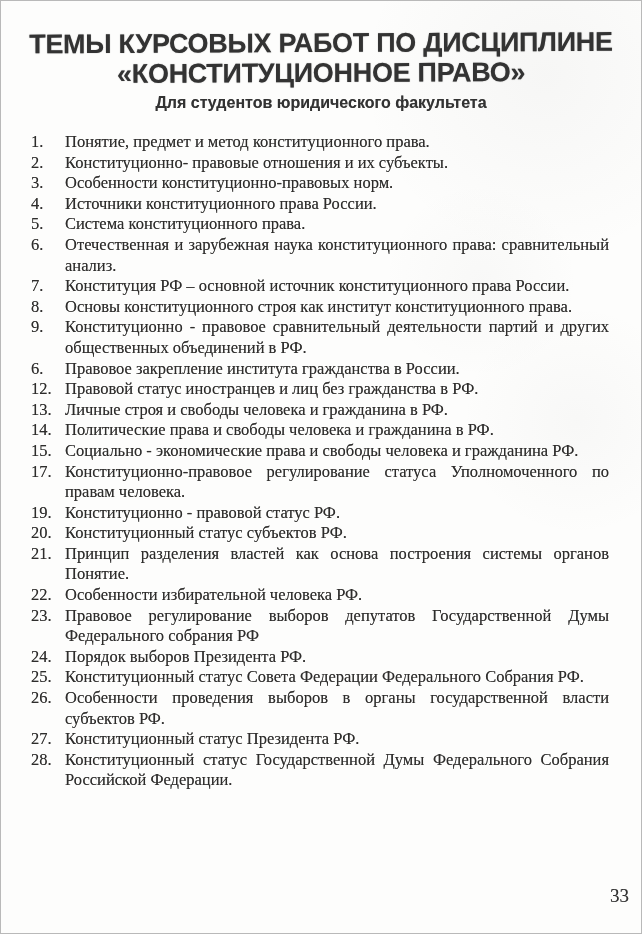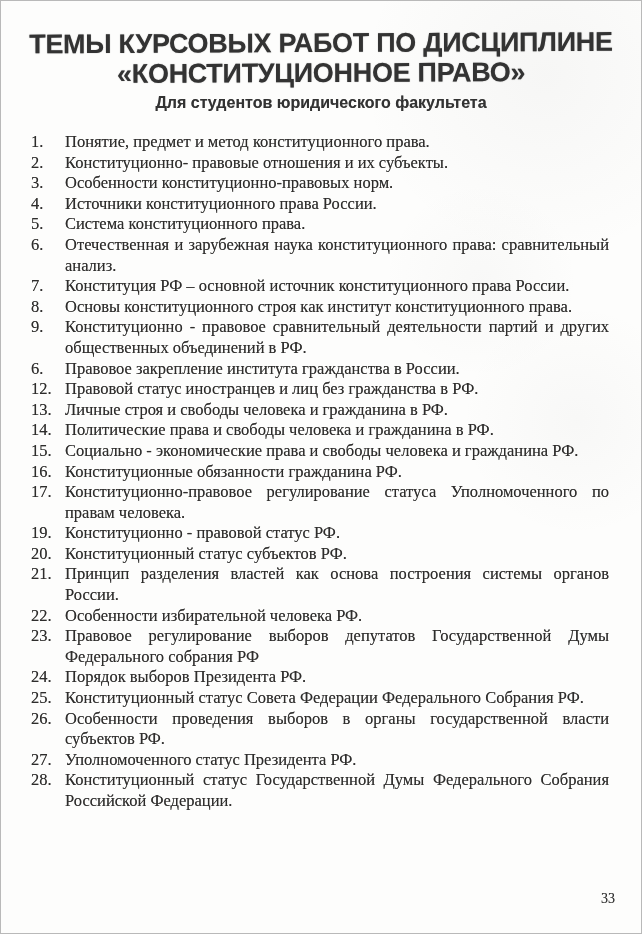--- a/index.html
+++ b/index.html
@@ -65,23 +65,23 @@
   .topic .num {
     flex: 0 0 34px;
     text-align: left;
   }
   .topic .txt {
     flex: 1 1 auto;
     text-align: justify;
   }
   .page-number {
     position: absolute;
-    right: 26px;
+    right: 12px;
     bottom: 26px;
-    font-size: 14px;
+    font-size: 19px;
     color: #333333;
     text-shadow: 0 0 0.5px rgba(51,51,51,0.5);
   }
 </style>
 </head>
 <body>
 
 <div class="page">
 
   <header class="doc-header">
@@ -157,44 +157,40 @@
   <li class="topic">
     <span class="num">14.</span>
     <span class="txt">Политические права и свободы человека и гражданина в РФ.</span>
   </li>
 
   <li class="topic">
     <span class="num">15.</span>
     <span class="txt">Социально - экономические права и свободы человека и гражданина РФ.</span>
   </li>
 
-  <li class="topic">
-    <span class="num">16.</span>
-    <span class="txt">Конституционные обязанности гражданина РФ.</span>
-  </li>
 
   <li class="topic">
     <span class="num">17.</span>
     <span class="txt">Конституционно-правовое регулирование статуса Уполномоченного по правам человека.</span>
   </li>
 
 
   <li class="topic">
     <span class="num">19.</span>
     <span class="txt">Конституционно - правовой статус РФ.</span>
   </li>
 
   <li class="topic">
     <span class="num">20.</span>
     <span class="txt">Конституционный статус субъектов РФ.</span>
   </li>
 
   <li class="topic">
     <span class="num">21.</span>
-    <span class="txt">Принцип разделения властей как основа построения системы органов России.</span>
+    <span class="txt">Принцип разделения властей как основа построения системы органов Понятие.</span>
   </li>
 
   <li class="topic">
     <span class="num">22.</span>
     <span class="txt">Особенности избирательной человека РФ.</span>
   </li>
 
   <li class="topic">
     <span class="num">23.</span>
     <span class="txt">Правовое регулирование выборов депутатов Государственной Думы Федерального собрания РФ</span>
@@ -210,21 +206,21 @@
     <span class="txt">Конституционный статус Совета Федерации Федерального Собрания РФ.</span>
   </li>
 
   <li class="topic">
     <span class="num">26.</span>
     <span class="txt">Особенности проведения выборов в органы государственной власти субъектов РФ.</span>
   </li>
 
   <li class="topic">
     <span class="num">27.</span>
-    <span class="txt">Уполномоченного статус Президента РФ.</span>
+    <span class="txt">Конституционный статус Президента РФ.</span>
   </li>
 
   <li class="topic">
     <span class="num">28.</span>
     <span class="txt">Конституционный статус Государственной Думы Федерального Собрания Российской Федерации.</span>
   </li>
 </ol>
 
   <div class="page-number">33</div>
 

